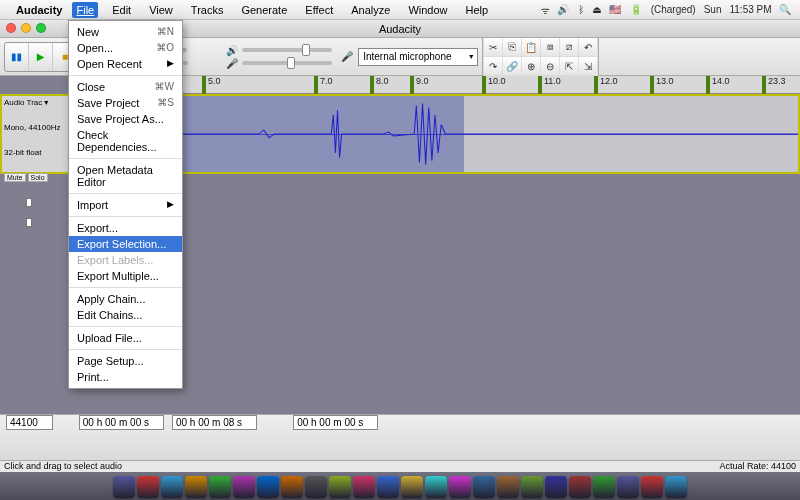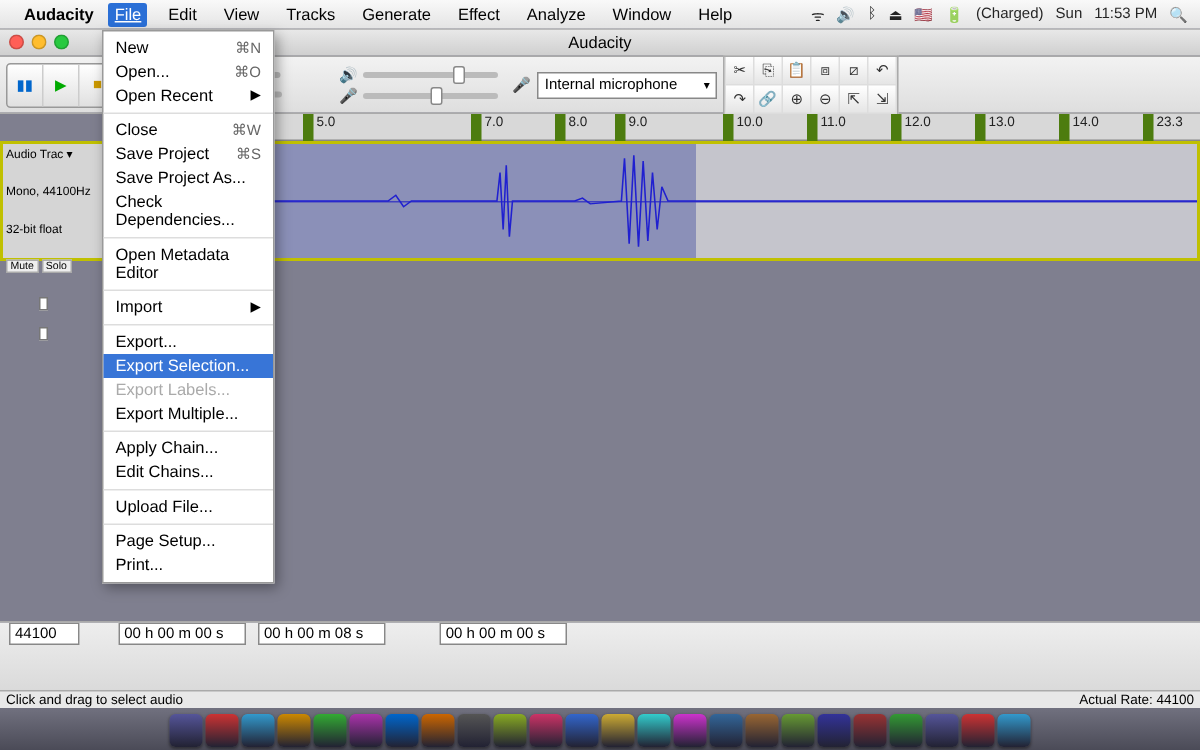--- a/index.html
+++ b/index.html
@@ -26,21 +26,21 @@
 .sliderbox { display:flex; flex-direction:column; gap:2px; margin:0 6px; }
 .sliderbox .row { display:flex; align-items:center; gap:3px; }
 .hslider { width:90px; height:4px; background:#bbb; border-radius:2px; position:relative; }
 .hslider .thumb { position:absolute; width:8px; height:12px; background:#fff; border:1px solid #888; border-radius:2px; top:-4px; }
 .combo { height:18px; border:1px solid #888; background:#fff; padding:0 18px 0 4px; font-size:10px; line-height:16px; position:relative; min-width:120px; }
 .combo::after { content:"▾"; position:absolute; right:4px; font-size:8px; }
 .toolgrid { display:grid; grid-template-columns:repeat(6,18px); grid-auto-rows:18px; gap:1px; border:1px solid #aaa; padding:1px; background:#ddd; }
 .toolgrid .tc { background:linear-gradient(#fff,#e5e5e5); display:flex; align-items:center; justify-content:center; font-size:10px; color:#333; }
 
 .ruler { height:18px; background:#d8d8d8; border-bottom:1px solid #888; position:relative; margin-left:70px; font-size:9px; }
-.ruler .tick { position:absolute; top:0; height:18px; border-left:7px solid #4d7c0f; padding-left:2px; line-height:10px; color:#222; }
+.ruler .tick { position:absolute; top:0; height:18px; border-left:4px solid #4d7c0f; padding-left:2px; line-height:10px; color:#222; }
 
 .trackarea { position:relative; height:80px; border:1px solid #888; background:#8b90a8; margin:0; display:flex; border:2px solid #c0c000;}
 .trackhead { width:70px; background:#d5d5d5; border-right:1px solid #888; font-size:8px; padding:2px; display:flex; flex-direction:column; gap:16px; }
 .trackhead .tbtn { background:#eee; border:1px solid #aaa; font-size:7px; padding:0 2px; display:inline-block; }
 .trackhead .row { display:flex; gap:2px; }
 .vslider { width:50px; height:5px; background:#bbb; position:relative; margin:2px 0; }
 .vslider .vt { position:absolute; width:6px; height:9px; background:#fff; border:1px solid #777; top:-2px; left:22px; }
 .wave { flex:1; position:relative; background:#b0b5cc; }
 .wave .sel { position:absolute; top:0; bottom:0; left:0; width:54%; background:#8b90b8; }
 .wave .midline { position:absolute; top:50%; left:0; right:0; height:1px; background:#4040c0; }

